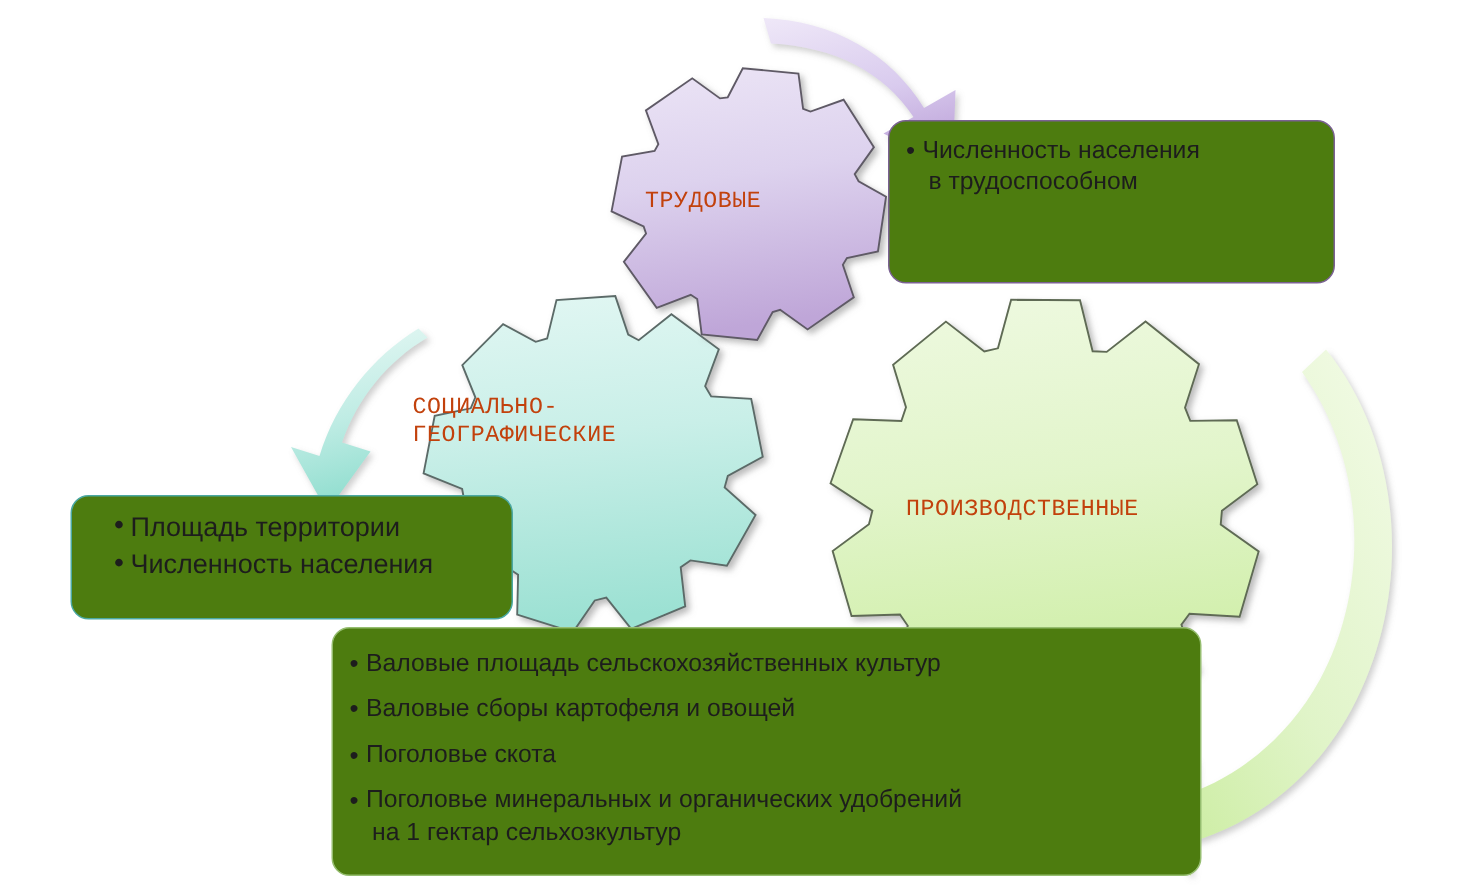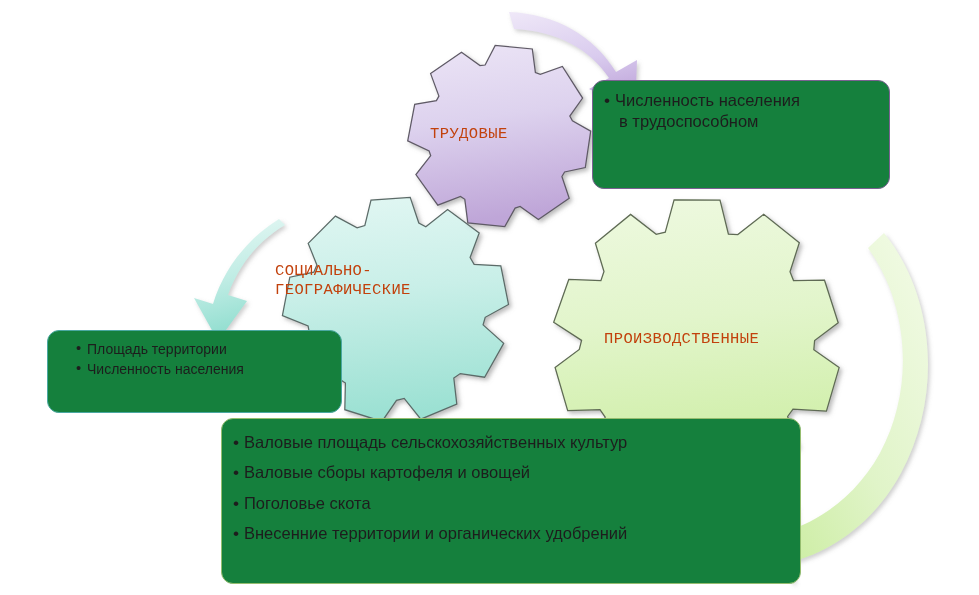--- a/index.html
+++ b/index.html
@@ -30,21 +30,21 @@
     text-align: left;
     color: #c2410c;
     font-family: Liberation Mono, monospace;
     letter-spacing: 0.4px;
     white-space: pre-line;
     line-height: 1.22;
     pointer-events: none;
   }
   .callout {
     position: absolute;
-    background: #15803d;
+    background: #4d7c0f;
     border-radius: 12px;
     border: 1.4px solid #888;
     padding: 9px 12px 9px 11px;
     color: #1d1d1d;
     font-family: "Liberation Sans", sans-serif;
     line-height: 1.3;
   }
   .callout ul {
     margin: 0; padding: 0; list-style: none;
   }
@@ -66,21 +66,21 @@
     padding-left: 4px;
   }
   #callout-labor {
     left: 592px; top: 80px; width: 298px; height: 109px;
     border-color: #7a6192;
     font-size: 16.5px;
   }
   #callout-social {
     left: 47px; top: 330px; width: 295px; height: 83px;
     border-color: #4aa8a2;
-    font-size: 14px;
+    font-size: 18px;
     padding-left: 28px;
   }
   #callout-production {
     left: 221px; top: 418px; width: 580px; height: 166px;
     border-color: #95bd6f;
     font-size: 16.5px;
     padding-top: 13px;
   }
   #callout-production li { margin-bottom: 9px; }
 </style>
@@ -220,18 +220,19 @@
       <li>
         <span>Валовые площадь сельскохозяйственных культур</span>
       </li>
       <li>
         <span>Валовые сборы картофеля и овощей</span>
       </li>
       <li>
         <span>Поголовье скота</span>
       </li>
       <li>
-        <span>Внесенние территории и органических удобрений</span>
+        <span>Поголовье минеральных и органических удобрений</span>
+        <span class="cont">на 1 гектар сельхозкультур</span>
       </li>
     </ul>
   </div>
 
 </div>
 
 </body></html>

